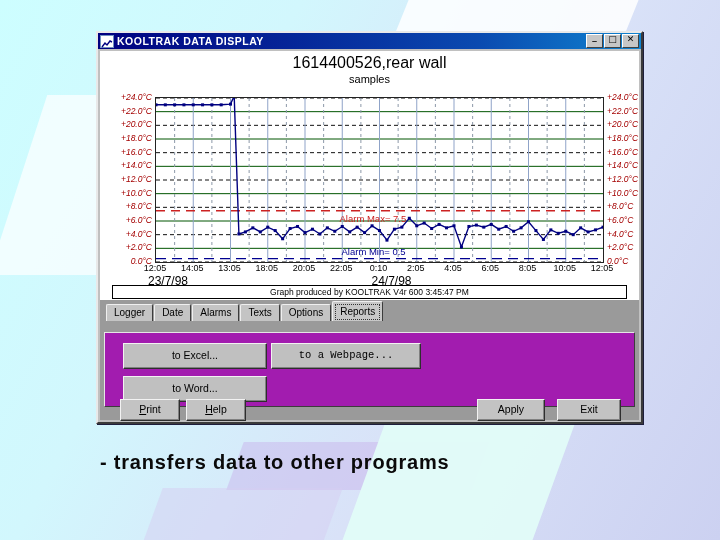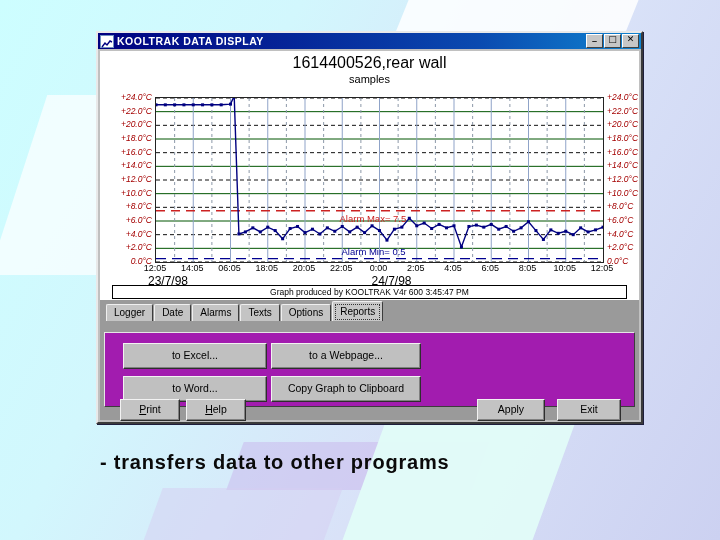--- a/index.html
+++ b/index.html
@@ -224,25 +224,25 @@
           <div class="ylab right" style="left: 507px; top: 136.667px;">+10.0°C</div>
           <div class="ylab right" style="left: 507px; top: 150.333px;">+8.0°C</div>
           <div class="ylab right" style="left: 507px; top: 164px;">+6.0°C</div>
           <div class="ylab right" style="left: 507px; top: 177.667px;">+4.0°C</div>
           <div class="ylab right" style="left: 507px; top: 191.333px;">+2.0°C</div>
           <div class="ylab right" style="left: 507px; top: 205px;">0.0°C</div>
         </div>
       <div id="xlabels">
           <div class="xlab" style="left: 35px; top: 212px;">12:05</div>
           <div class="xlab" style="left: 72.25px; top: 212px;">14:05</div>
-          <div class="xlab" style="left: 109.5px; top: 212px;">06:05</div>
+          <div class="xlab" style="left: 109.5px; top: 212px;">13:05</div>
           <div class="xlab" style="left: 146.75px; top: 212px;">18:05</div>
           <div class="xlab" style="left: 184px; top: 212px;">20:05</div>
           <div class="xlab" style="left: 221.25px; top: 212px;">22:05</div>
-          <div class="xlab" style="left: 258.5px; top: 212px;">0:00</div>
+          <div class="xlab" style="left: 258.5px; top: 212px;">0:10</div>
           <div class="xlab" style="left: 295.75px; top: 212px;">2:05</div>
           <div class="xlab" style="left: 333px; top: 212px;">4:05</div>
           <div class="xlab" style="left: 370.25px; top: 212px;">6:05</div>
           <div class="xlab" style="left: 407.5px; top: 212px;">8:05</div>
           <div class="xlab" style="left: 444.75px; top: 212px;">10:05</div>
           <div class="xlab" style="left: 482px; top: 212px;">12:05</div>
         </div>
       <div id="datelabels">
           <div class="datelab" style="left: 38px; top: 223px;">23/7/98</div>
           <div class="datelab" style="left: 261.5px; top: 223px;">24/7/98</div>
@@ -254,23 +254,22 @@
       <div class="tabstrip" id="tabstrip">
           <div class="tab"><span>Logger</span></div>
           <div class="tab"><span>Date</span></div>
           <div class="tab"><span>Alarms</span></div>
           <div class="tab"><span>Texts</span></div>
           <div class="tab"><span>Options</span></div>
           <div class="tab active"><span>Reports</span><span class="focusbox"></span></div>
         </div>
       <div class="tabpage">
         <div class="xbtn" style="left:18px;top:10px;width:142px;">to Excel...</div>
-        <div class="xbtn" style="left:166px;top:10px;width:148px;">to a Webpage...</div>
+        <div class="xbtn" style="left:166px;top:10px;width:148px;font-family:Liberation Mono, monospace;">to a Webpage...</div>
         <div class="xbtn" style="left:18px;top:43px;width:142px;">to Word...</div>
-        <div class="xbtn" style="left:166px;top:43px;width:148px;">Copy Graph to Clipboard</div>
       </div>
       <div class="btn accel" style="left:20px;top:99px;width:58px;">Print</div>
       <div class="btn accel" style="left:86px;top:99px;width:58px;">Help</div>
       <div class="btn" style="left:377px;top:99px;width:66px;">Apply</div>
       <div class="btn" style="left:457px;top:99px;width:62px;">Exit</div>
     </div>
   </div>
 
   <div class="caption">- transfers data to other programs</div>
 </div>

